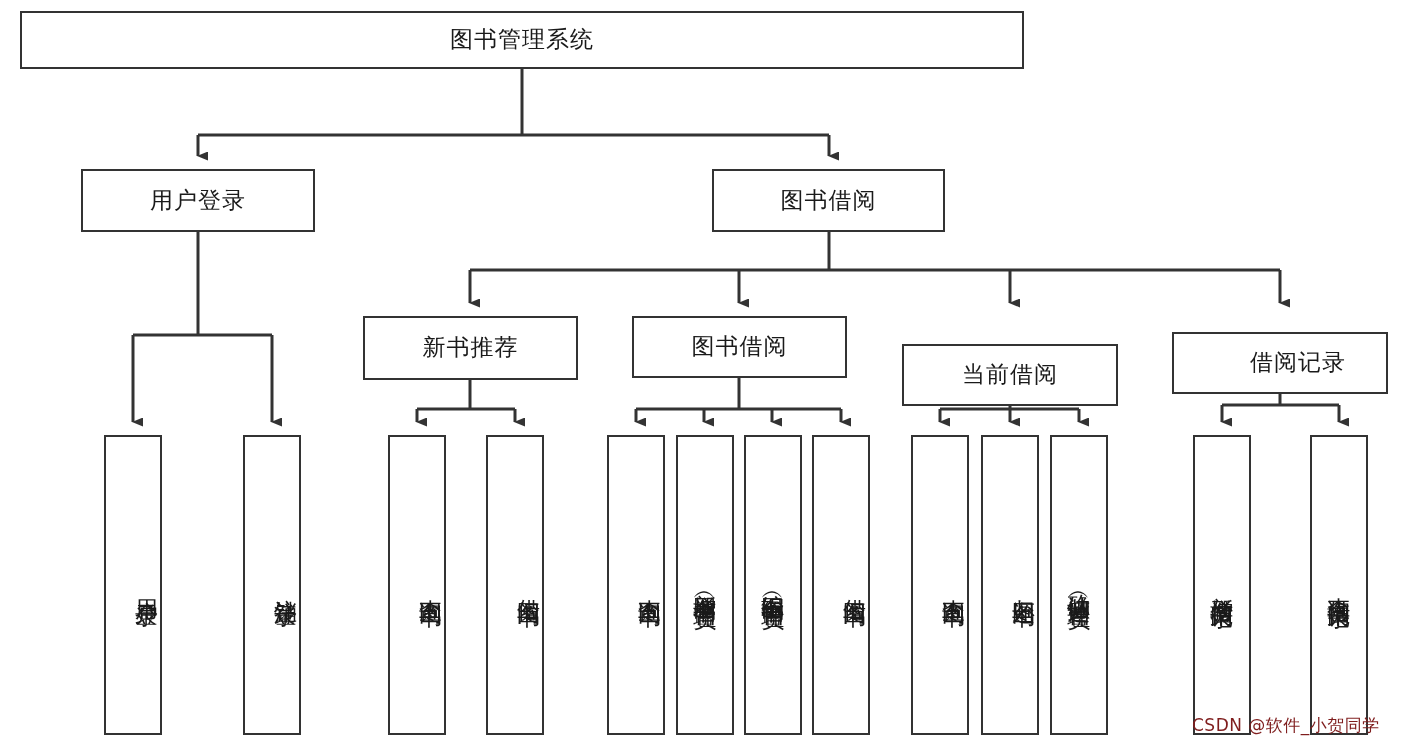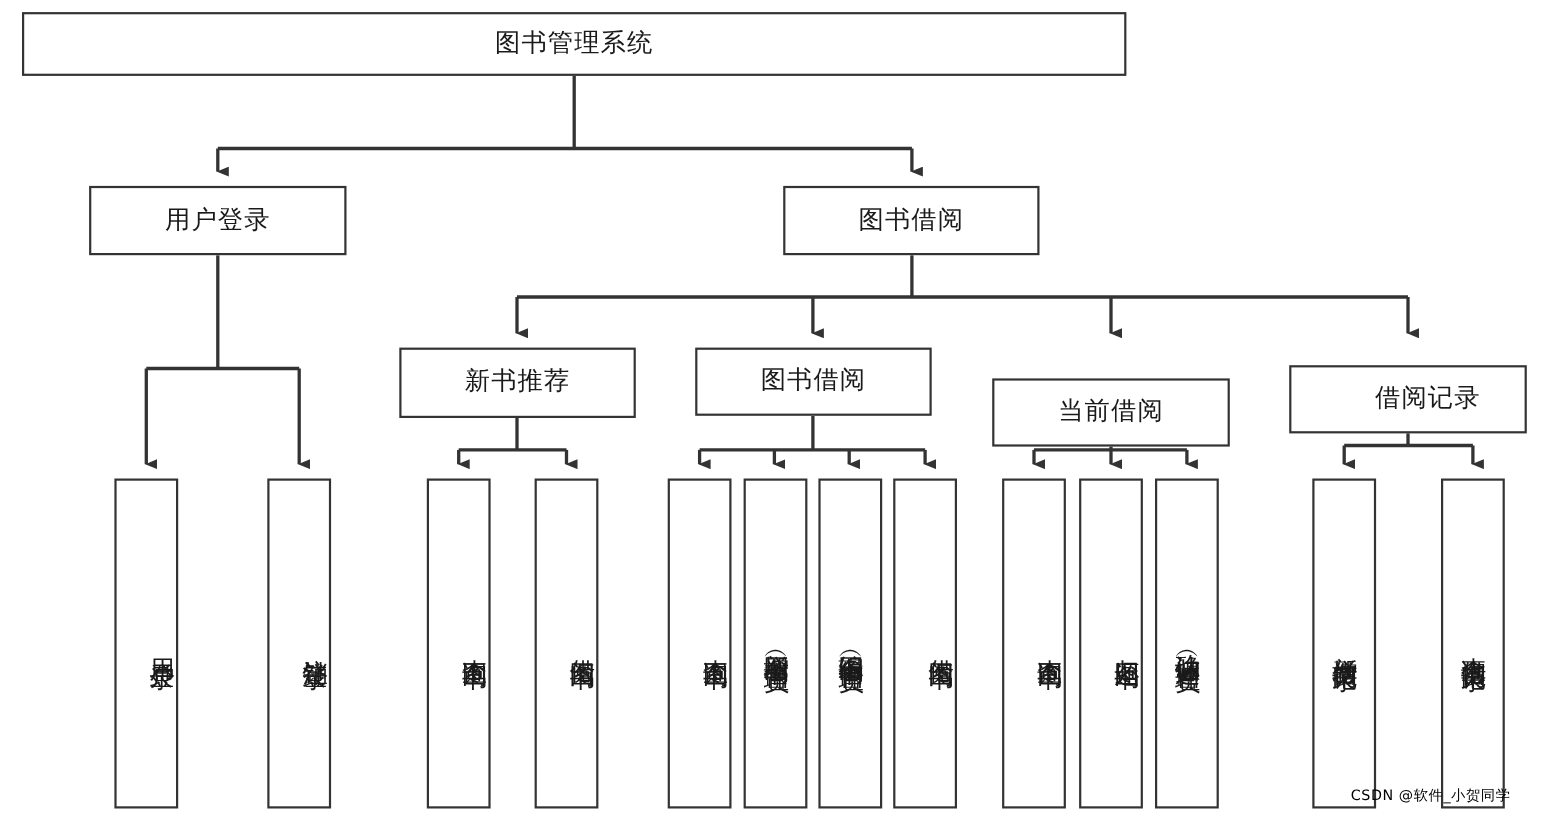--- a/index.html
+++ b/index.html
@@ -54,26 +54,25 @@
     align-items: flex-start;
     justify-content: center;
   }
   .node-v.tall-text {
     align-items: center;
   }
   .watermark {
     position: absolute;
     left: 1192px;
     top: 714px;
-    font-size: 13px;
-    color: #000000;
+    font-size: 17px;
+    color: #7f1d1d;
     white-space: nowrap;
     z-index: 3;
     letter-spacing: 0.5px;
-    margin-left: 36px;
   }
 </style>
 </head>
 <body>
 
 <div id="diagram-root">
 
   <svg id="edges-layer" viewBox="0 0 1405 747" xmlns="http://www.w3.org/2000/svg">
     <defs>
       <marker id="arrowhead" markerWidth="9" markerHeight="11" refX="4.5" refY="10" orient="auto" markerUnits="userSpaceOnUse">

